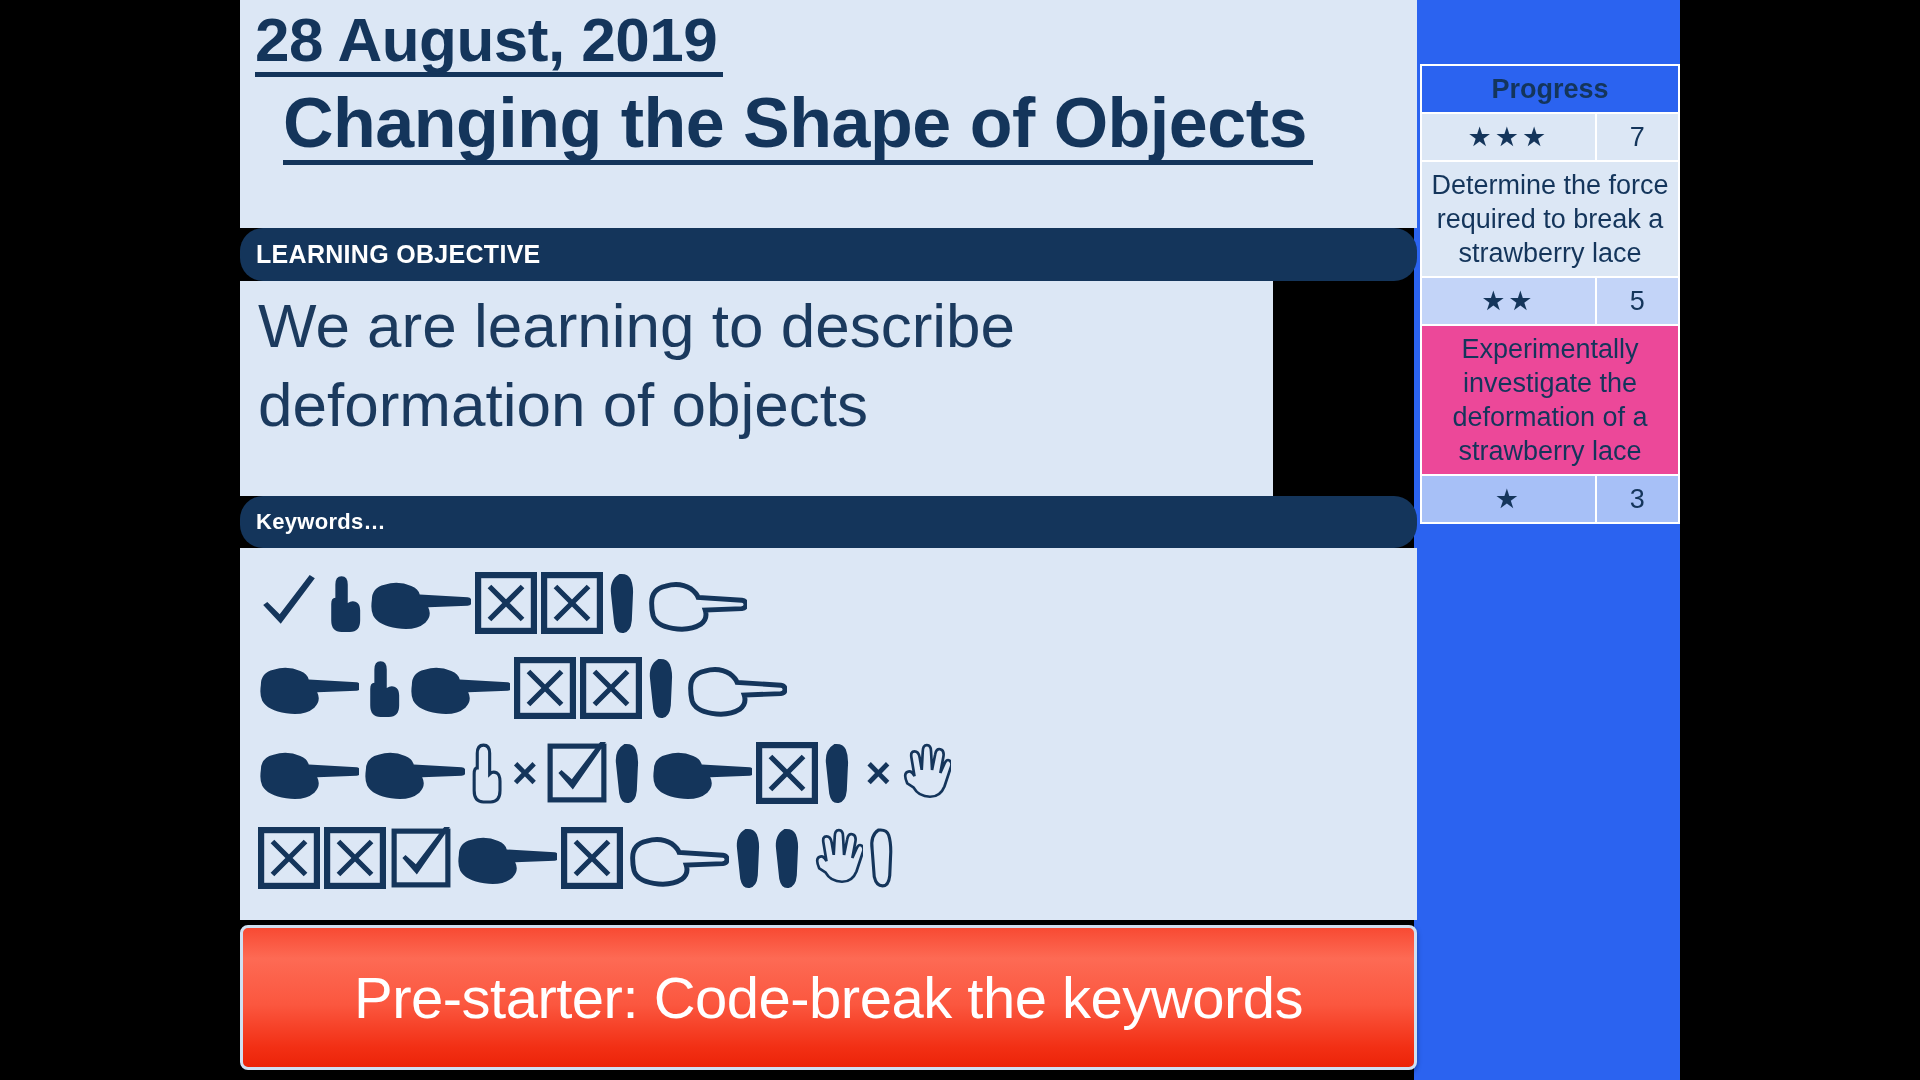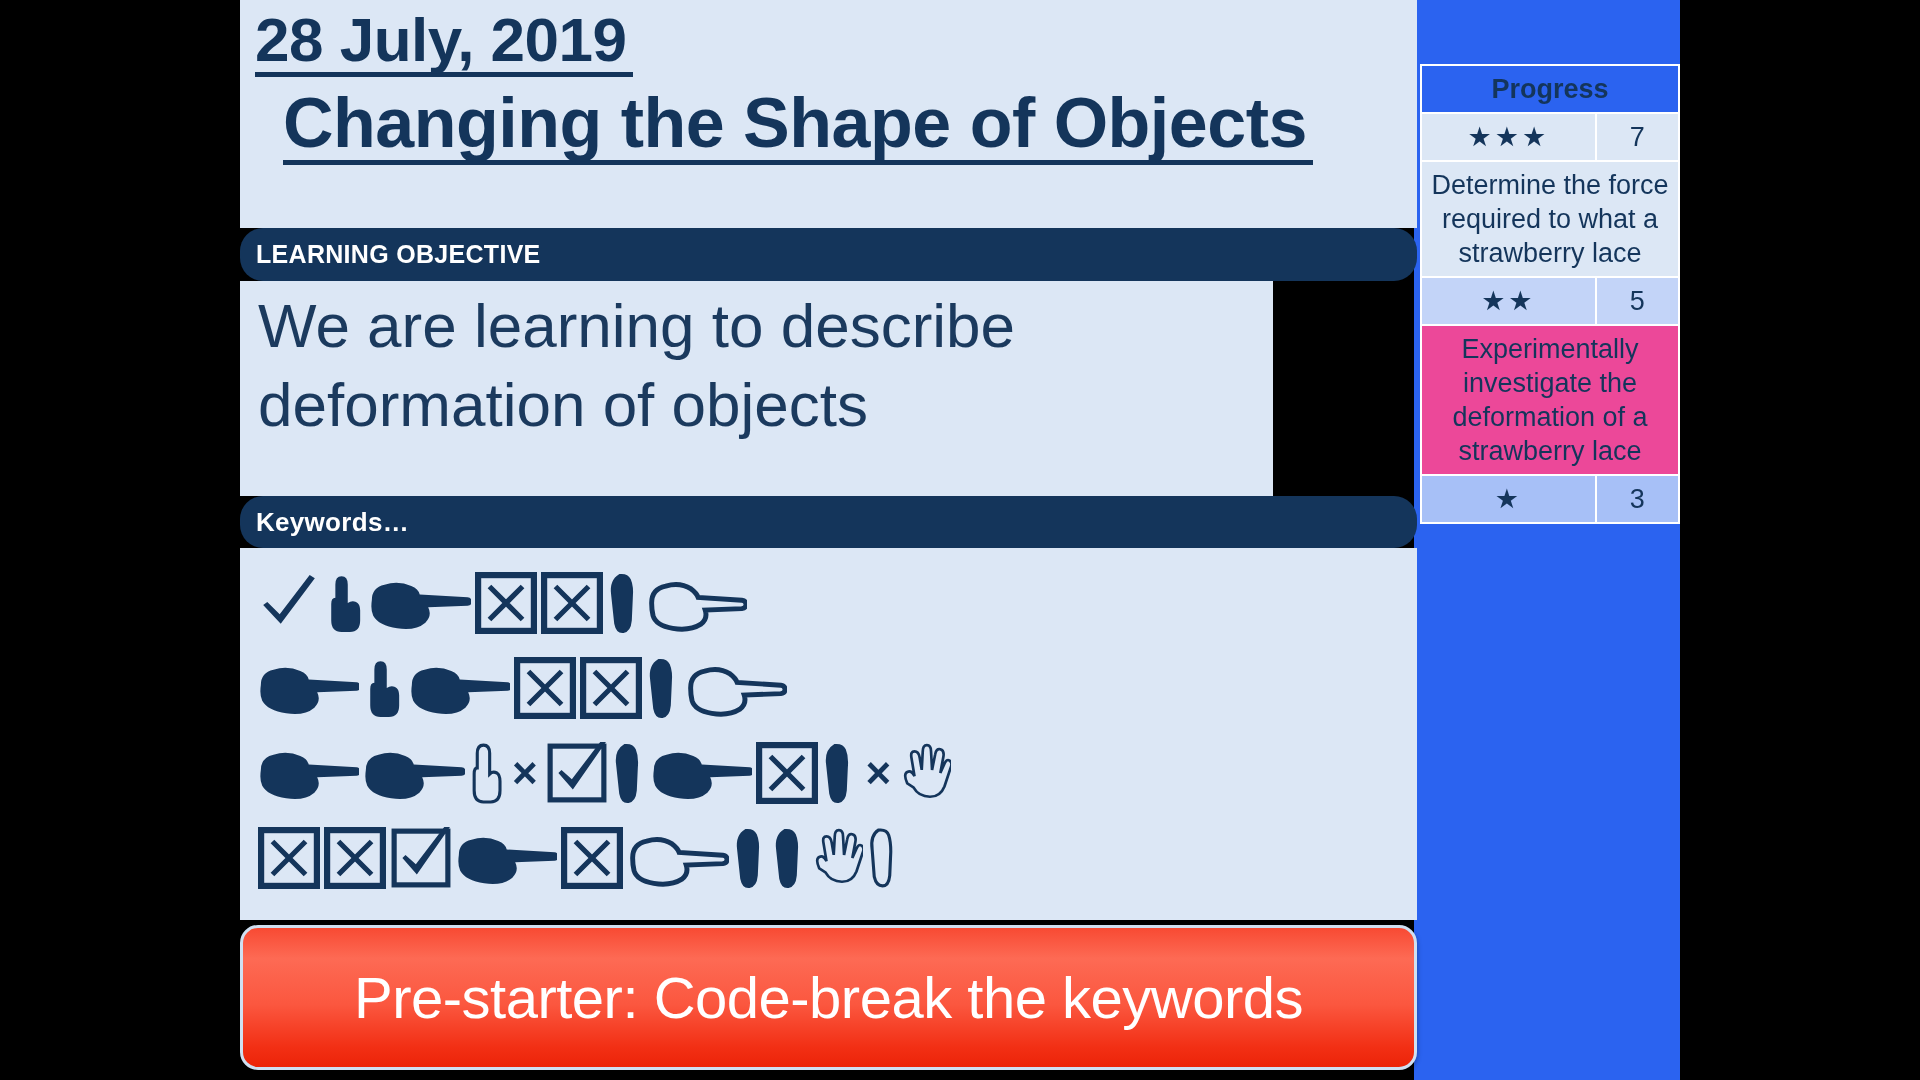--- a/index.html
+++ b/index.html
@@ -20,39 +20,39 @@
                border-bottom:5px solid #14355B;line-height:1.04;}
   .date-line{font-size:62px;padding-right:6px;}
   .topic-wrap{margin-top:10px;margin-left:28px;}
   .topic-line{font-size:70px;padding-right:6px;}
 
   
   .bar{position:absolute;left:240px;width:1177px;background:#14355B;
        color:#fff;box-sizing:border-box;display:flex;align-items:center;
        padding-left:16px;font-weight:bold;letter-spacing:.3px;border-radius:23px;}
   .bar-lo{top:228px;height:53px;font-size:25px;}
-  .bar-kw{top:496px;height:52px;font-size:26px;}
+  .bar-kw{top:496px;height:52px;font-size:22px;}
 
   
   .lo-body{position:absolute;left:240px;top:281px;width:1033px;height:215px;
            background:#DCE7F5;box-sizing:border-box;padding:6px 0 0 18px;
            color:#1B3A5E;font-size:62px;line-height:1.27;font-weight:400;}
 
   
   .kw-body{position:absolute;left:240px;top:548px;width:1177px;height:372px;
            background:#DCE7F5;box-sizing:border-box;padding:12px 0 0 18px;}
   .kw-row{display:flex;align-items:center;height:85px;gap:4px;}
   .gl{display:inline-block;height:62px;width:auto;}
   .gl svg{display:block;height:100%;width:auto;}
   .gl-x{color:#14355B;font-size:44px;font-weight:600;line-height:1;
         padding:0 4px;font-family:"Liberation Sans",sans-serif;}
 
   
   .prestarter{position:absolute;left:240px;top:925px;width:1177px;height:145px;
-      border-radius:18px;border:3px solid #CFE0F2;box-sizing:border-box;
+      border-radius:8px;border:3px solid #CFE0F2;box-sizing:border-box;
       background:linear-gradient(180deg,#F84A33 0%,#FD6A54 22%,#FB573F 55%,
                  #F22F14 86%,#EC2408 100%);
       display:flex;align-items:center;justify-content:center;
       box-shadow:0 2px 5px rgba(0,0,0,.35);}
   .prestarter span{color:#fff;font-size:58px;
       font-family:"Liberation Sans Narrow","Liberation Sans",sans-serif;
       letter-spacing:-0.5px;}
 
   
   .prog{position:absolute;left:1420px;top:64px;width:260px;
@@ -71,21 +71,21 @@
   .desc1{background:#8FB0F5;}
 </style>
 </head>
 <body>
 
 <div id="slide">
 
   <div class="blue-panel"></div>
 
   <div class="title-block">
-    <div><span class="date-line">28 July, 2019</span></div>
+    <div><span class="date-line">28 August, 2019</span></div>
     <div class="topic-wrap"><span class="topic-line">Changing the Shape of Objects</span></div>
   </div>
 
   <div class="bar bar-lo">
     <span>LEARNING OBJECTIVE</span>
   </div>
   <div class="lo-body">We are learning to describe deformation of objects</div>
 
   <div class="bar bar-kw">
     <span>Keywords…</span>
@@ -292,21 +292,21 @@
     <tbody>
         <tr>
       <td class="prog-head" colspan="2">Progress</td>
     </tr>
 
     <tr>
       <td class="stars lvl3">★★★</td>
       <td class="num lvl3">7</td>
     </tr>
     <tr>
-      <td class="desc3" colspan="2">Determine the force required to what a strawberry lace</td>
+      <td class="desc3" colspan="2">Determine the force required to break a strawberry lace</td>
     </tr>
 
     <tr>
       <td class="stars lvl2">★★</td>
       <td class="num lvl2">5</td>
     </tr>
     <tr>
       <td class="desc2" colspan="2">Experimentally investigate the deformation of a strawberry lace</td>
     </tr>
 

